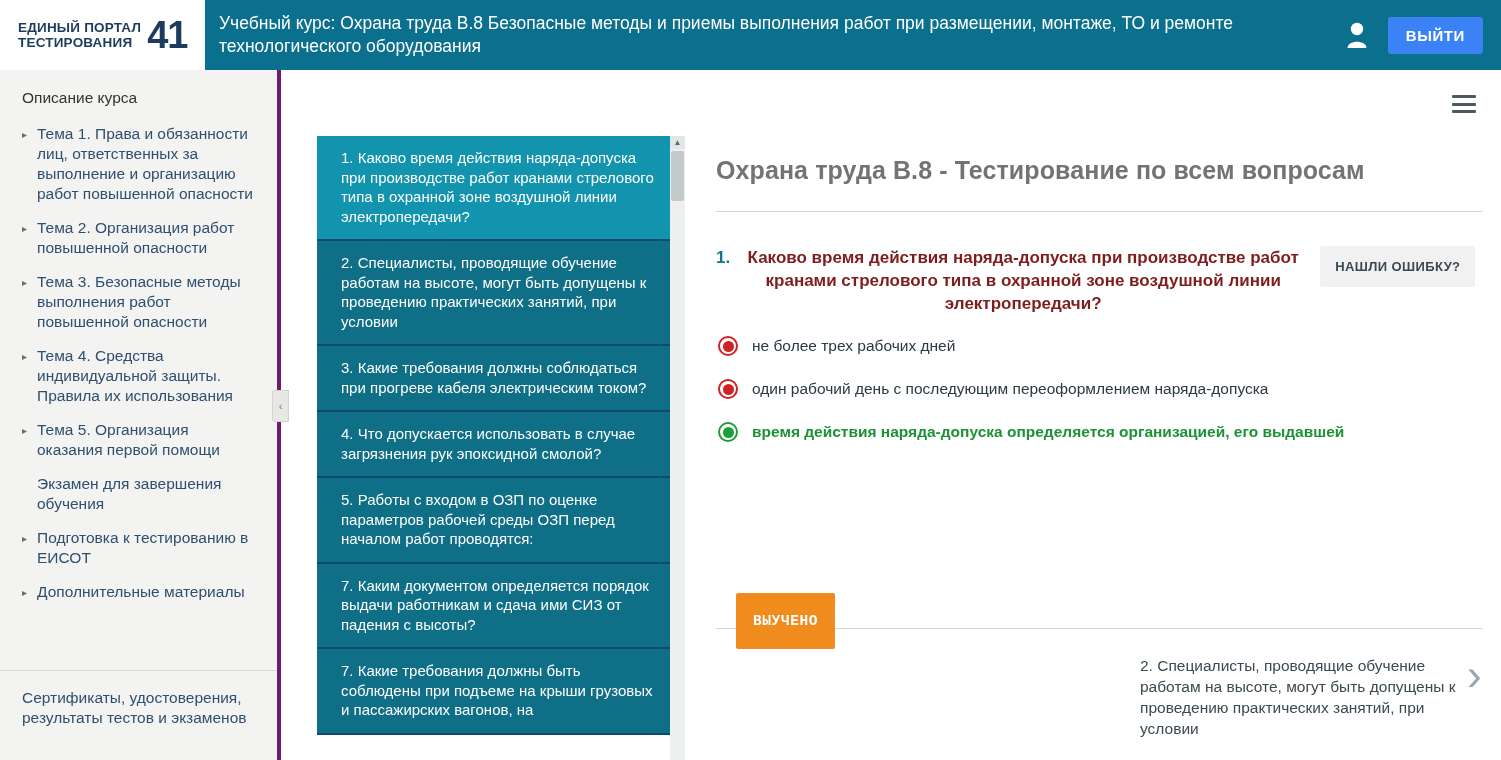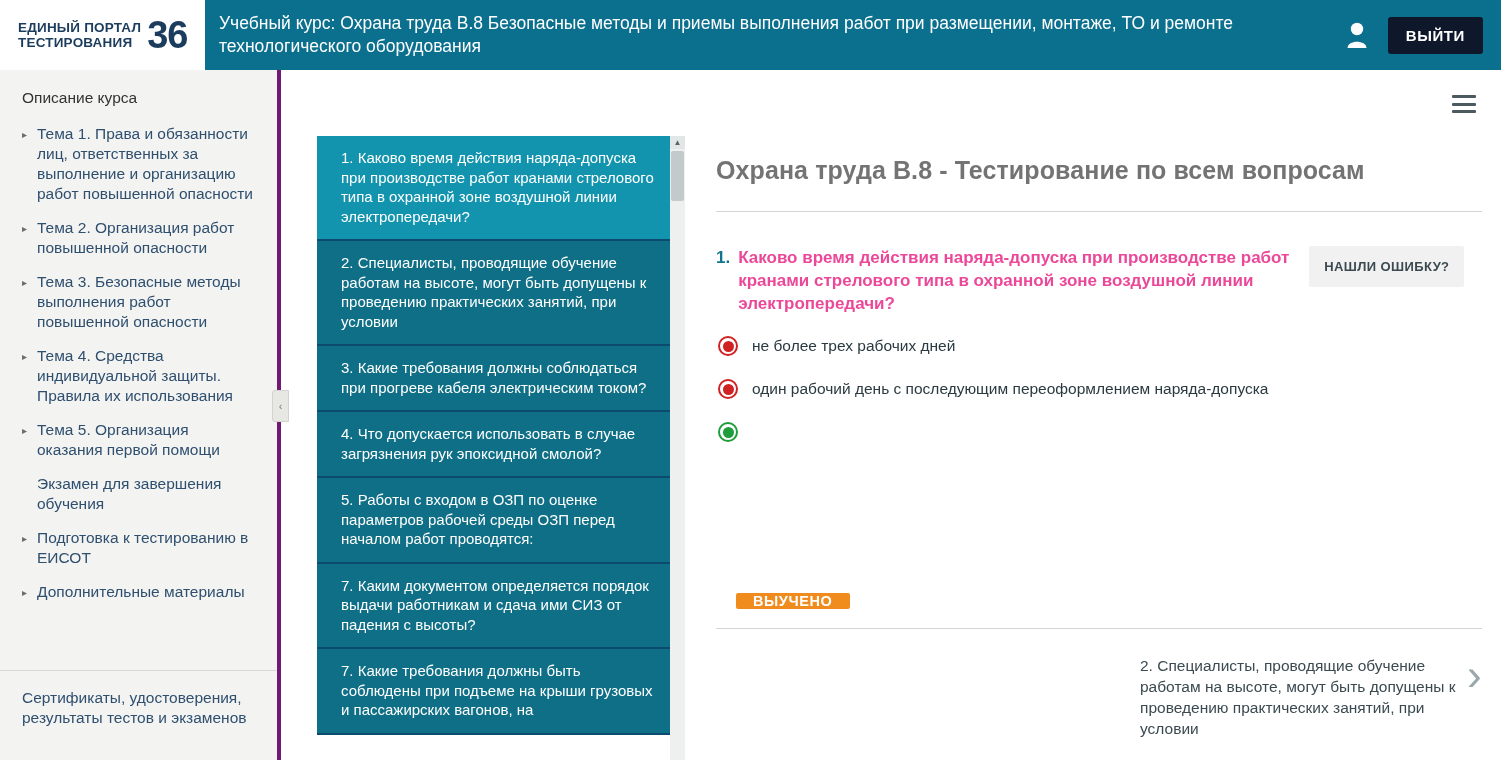--- a/index.html
+++ b/index.html
@@ -41,21 +41,21 @@
     line-height: 23px;
     padding: 0 20px 0 14px;
     font-weight: normal;
   }
   .header-right {
     display: flex; align-items: center; gap: 18px;
     padding-right: 18px;
   }
   .user-icon { width: 26px; height: 30px; display: block; }
   .logout-btn {
-    background: #0f172a; color: #ffffff;
+    background: #3b82f6; color: #ffffff;
     border: none; border-radius: 3px;
     font-size: 15px; font-weight: bold;
     letter-spacing: 0.6px;
     padding: 10px 18px;
     cursor: pointer;
     font-family: "Liberation Sans", sans-serif;
   }
 
   
   .sidebar {
@@ -172,31 +172,32 @@
   .question-row {
     position: absolute; top: 176px; left: 30px; width: 766px;
     display: flex; align-items: flex-start;
   }
   .q-num {
     color: #12758f; font-size: 17px; font-weight: bold;
     margin-right: 8px; line-height: 23px;
   }
   .q-text {
     flex: 1;
-    color: #ec4899; font-size: 17px; font-weight: bold;
+    color: #7f1d1d; font-size: 17px; font-weight: bold;
     line-height: 23px;
     max-width: 570px;
+    text-align: center;
   }
   .error-btn {
     flex: 0 0 auto;
     background: #f1f1f1; color: #3a4a50;
     border: none; border-radius: 2px;
     font-size: 13px; font-weight: bold; letter-spacing: 0.4px;
     padding: 13px 15px;
-    margin-left: 1px;
+    margin-left: 12px;
     cursor: pointer;
     font-family: "Liberation Sans", sans-serif;
     white-space: nowrap;
   }
 
   .answers {
     position: absolute; top: 265px; left: 32px; width: 766px; text-align: right;
   }
   .answer {
     display: flex; align-items: flex-start;
@@ -225,23 +226,23 @@
 
   .answers-rule {
     position: absolute; top: 558px; left: 30px;
     width: 766px; height: 1px; background: #d5d5d5;
   }
   .learned-btn {
     position: absolute; top: 593px; left: 736px;
     background: #f08c1e; color: #ffffff;
     border: none; border-radius: 2px;
     font-size: 14.5px; font-weight: bold; letter-spacing: 0.6px;
-    padding: 0 17px;
-    cursor: pointer;
-    font-family: Liberation Sans, sans-serif;
+    padding: 20px 17px;
+    cursor: pointer;
+    font-family: Liberation Mono, monospace;
   }
   .next-preview {
     position: absolute; top: 655px; left: 1140px;
     width: 320px;
     font-size: 15.5px; color: #3b4a50; line-height: 21px;
   }
   .next-arrow {
     position: absolute; top: 655px; right: 8px;
     width: 26px; height: 44px;
     color: #9aa7ac; font-size: 44px; line-height: 40px;
@@ -250,21 +251,21 @@
 </style>
 </head>
 <body>
 
 <div class="header">
   <div class="logo-block">
     <div>
       <div class="logo-text">Единый портал</div>
       <div class="logo-text">тестирования</div>
     </div>
-    <div class="logo-24">36</div>
+    <div class="logo-24">41</div>
   </div>
   <div class="header-title">Учебный курс: Охрана труда B.8 Безопасные методы и приемы выполнения работ при размещении, монтаже, ТО и ремонте технологического оборудования</div>
   <div class="header-right">
     <span class="user-icon">
       <svg width="26" height="30" viewBox="0 0 26 30" aria-hidden="true">
         <circle cx="13" cy="9" r="6.2" fill="#ffffff"></circle>
         <path d="M3.5 28 C3.5 19.5 22.5 19.5 22.5 28 Z" fill="#ffffff"></path>
       </svg>
     </span>
     <button class="logout-btn">ВЫЙТИ</button>
@@ -357,20 +358,21 @@
     <div class="answer">
       <span class="radio">
           <span class="dot"></span>
         </span>
       <span class="atext">один рабочий день с последующим переоформлением наряда-допуска</span>
     </div>
     <div class="answer correct">
       <span class="radio">
           <span class="dot"></span>
         </span>
+      <span class="atext">время действия наряда-допуска определяется организацией, его выдавшей</span>
     </div>
   </div>
 
   <div class="answers-rule"></div>
 </div>
 
 <button class="learned-btn">ВЫУЧЕНО</button>
 <div class="next-preview">2. Специалисты, проводящие обучение работам на высоте, могут быть допущены к проведению практических занятий, при условии</div>
 <div class="next-arrow">›</div>
 

